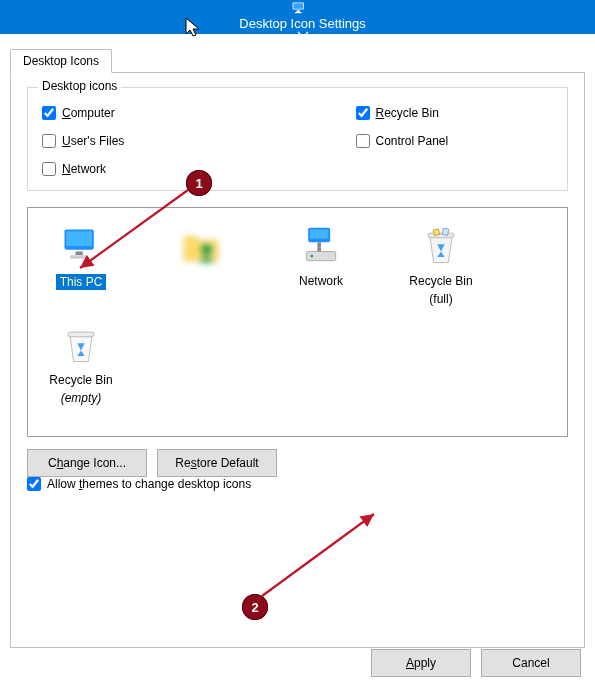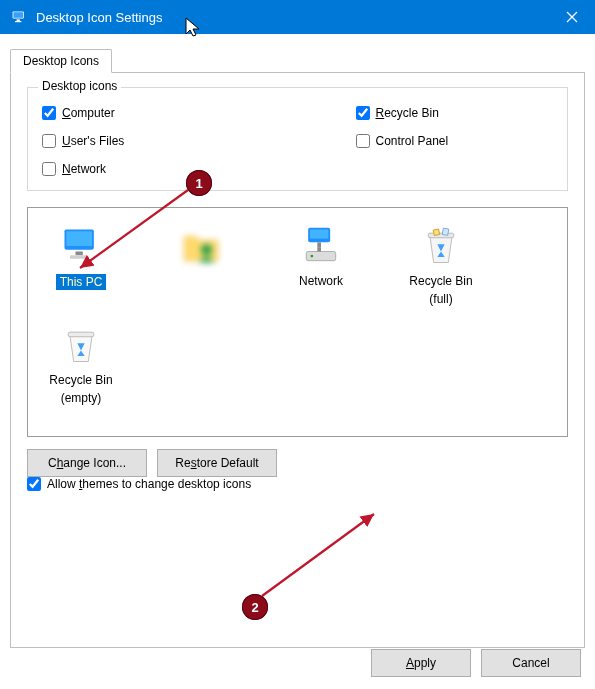--- a/index.html
+++ b/index.html
@@ -13,20 +13,21 @@
     position: relative;
     overflow: hidden;
   }
   .titlebar {
     background: #0078d7;
     color: #fff;
     height: 34px;
     display: flex;
     align-items: center;
     padding: 0 0 0 10px;
+    flex-direction: column;
   }
   .titlebar .app-icon {
     width: 18px; height: 18px;
     margin-right: 8px;
     display:flex;align-items:center;justify-content:center;
   }
   .titlebar .title { flex: 1; font-size: 13px; }
   .titlebar .close {
     width: 46px; height: 34px;
     display:flex;align-items:center;justify-content:center;
@@ -277,21 +278,21 @@
 
       <div class="iconitem">
         <span class="glyph">
           <svg viewBox="0 0 48 48" width="44" height="44">
             <path d="M12 14 L36 14 L32 42 L16 42 Z" fill="#f9f9f9" stroke="#b8b8b8"></path>
             <rect x="10" y="10" width="28" height="5" rx="2" fill="#ececec" stroke="#b8b8b8"></rect>
             <path d="M20 22 L28 22 L24 30 Z M24 30 L20 36 L28 36 Z" fill="#1e90ff" opacity="0.85"></path>
           </svg>
         </span>
         <span class="lbl">Recycle Bin</span>
-        <span class="lbl" style="background:none;color:inherit;padding:0;">(empty)</span>
+        <span class="lbl" style="background:none;color:inherit;padding:0;font-style:italic;">(empty)</span>
       </div>
     </div>
 
     <div class="button-row">
       <button class="win">
         <span>C</span><span style="text-decoration:underline">h</span><span>ange Icon...</span>
       </button>
       <button class="win">
         <span>Re</span><span style="text-decoration:underline">s</span><span>tore Default</span>
       </button>

